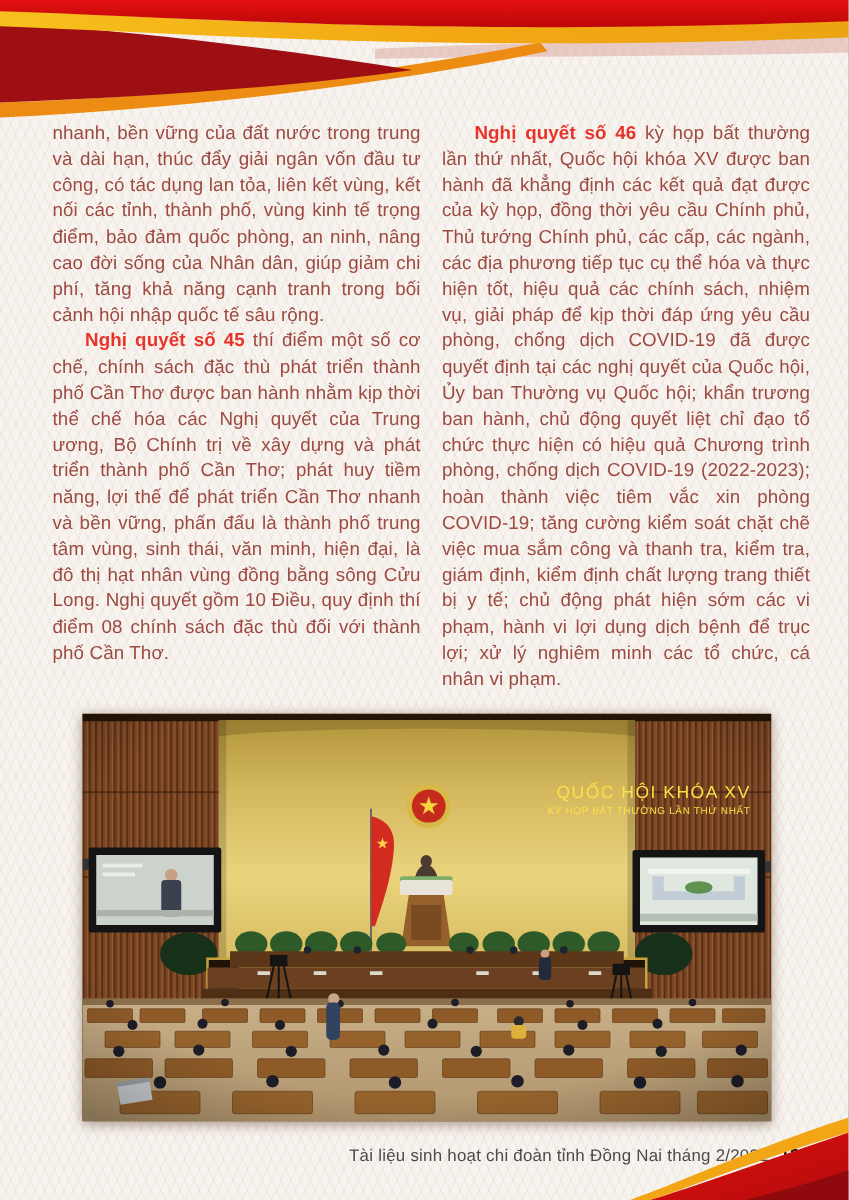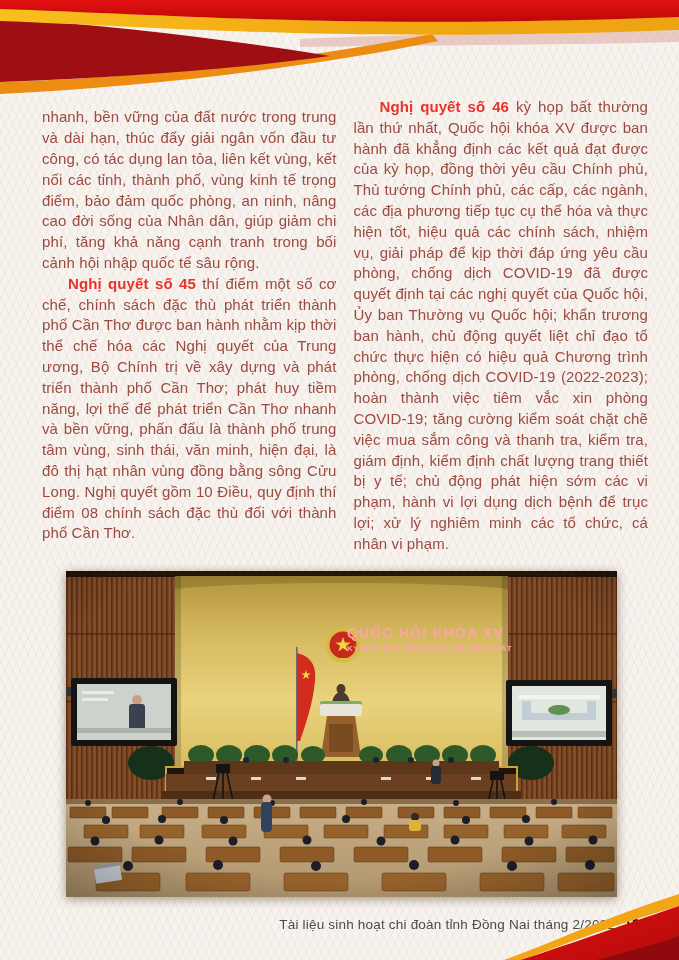--- a/index.html
+++ b/index.html
@@ -9,37 +9,37 @@
     overflow:hidden;
     background-color:#f7f4ef;
     background-image:
       repeating-linear-gradient(115deg, rgba(222,195,187,0.16) 0 1.5px, rgba(255,255,255,0) 1.5px 7px),
       repeating-linear-gradient(65deg, rgba(222,195,187,0.16) 0 1.5px, rgba(255,255,255,0) 1.5px 7px);
     font-family:"Liberation Sans", sans-serif;
   }
   .header-swoosh { position:absolute; top:0; left:0; width:679px; height:96px; }
   .header-swoosh svg, .corner-swoosh svg, .photo svg { display:block; }
 
-  .content { position:absolute; top:97px; left:42px; width:606px; display:flex; gap:17px;align-items:center; }
+  .content { position:absolute; top:97px; left:42px; width:606px; display:flex; gap:17px; }
   .col { flex:1; min-width:0; }
   p.body-text {
     margin:0; font-size:15px; line-height:20.8px; color:#9c4a42;
     text-align:justify; letter-spacing:0.1px;
   }
   p.indent { text-indent:26px; }
   .res-heading { color:#e8332a; font-weight:bold; }
 
   .photo {
     position:absolute; left:66px; top:571px; width:551px; height:326px; margin:0;
     box-shadow:0 2px 10px rgba(80,50,30,0.5);
     background:#6f4120;
   }
   .banner {
     position:absolute; left:51%; top:17%; width:46%;
-    text-align:left; color:#fca5a5; font-weight:bold; line-height:1.1;
+    text-align:right; color:#fde047; font-weight:normal; line-height:1.1;
   }
   .banner-line1 { font-size:14px; letter-spacing:1.2px; }
   .banner-line2 { font-size:8px; letter-spacing:0.5px; margin-top:3px; }
 
   .page-footer {
     position:absolute; top:916px; right:39px;
     font-size:13.5px; color:#4b4b4b; letter-spacing:0.2px;
   }
   .page-number { font-weight:bold; color:#141414; margin-left:9px; font-size:14px; }
 

